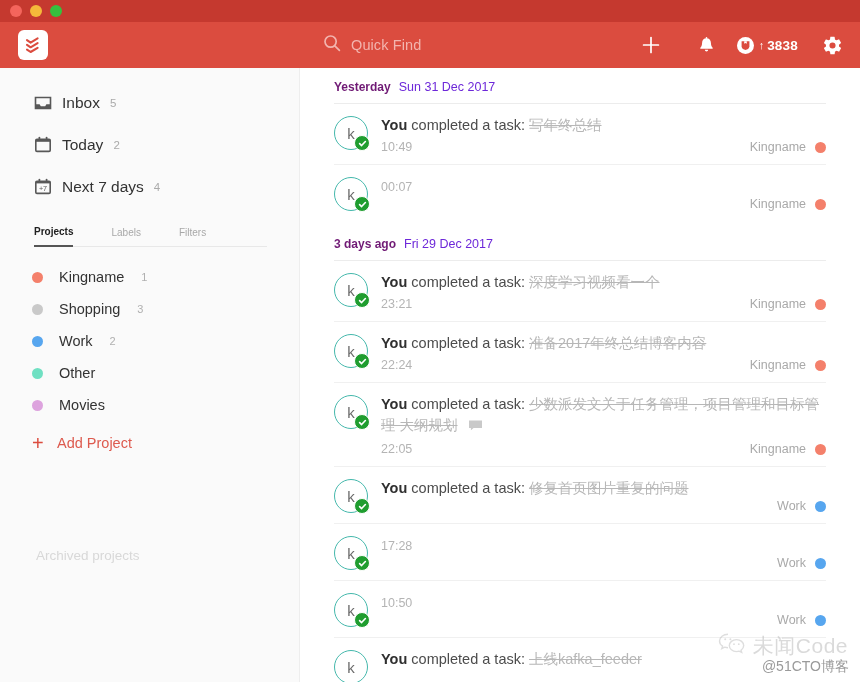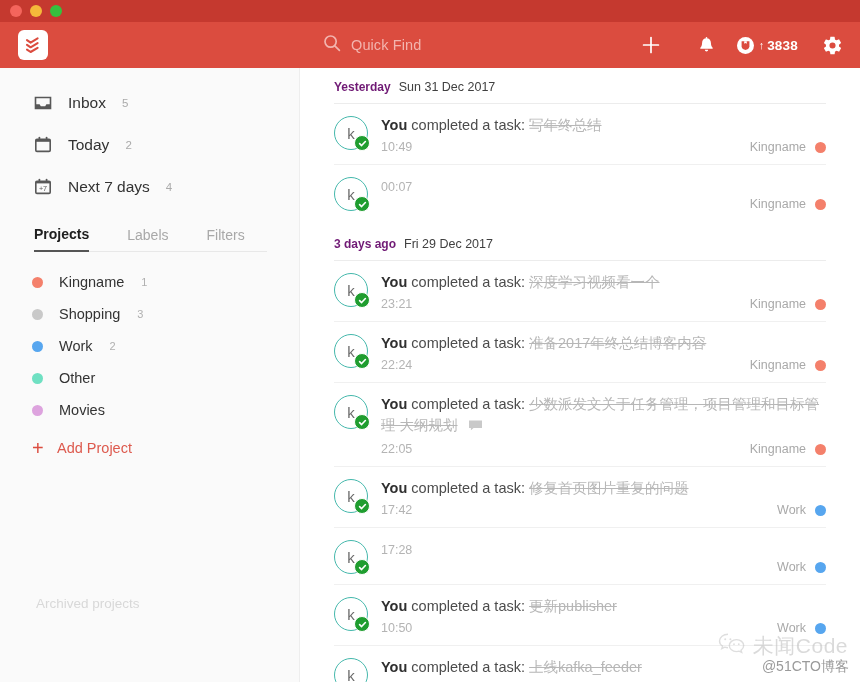--- a/index.html
+++ b/index.html
@@ -55,62 +55,62 @@
 
   
   .body { flex: 1 1 auto; display: flex; min-height: 0; }
 
   
   .sidebar {
     width: 300px; flex: 0 0 300px; background: #fafafa;
     border-right: 1px solid #eeeeee; padding-top: 14px; position: relative;
   }
   .nav-item {
-    display: flex; align-items: center; height: 42px; padding-left: 32px; gap: 14px;
+    display: flex; align-items: center; height: 42px; padding-left: 32px; gap: 8px;
     cursor: pointer;
   }
   .nav-icon { width: 22px; display: flex; justify-content: center; align-items: center; }
   .nav-label { font-size: 15.5px; color: #333333; }
   .nav-count { font-size: 11.5px; color: #aaaaaa; margin-left: 2px; }
 
   .tabs {
     margin: 18px 32px 0 34px; display: flex; align-items: flex-end;
     border-bottom: 1px solid #e8e8e8; gap: 0;
   }
-  .tab { font-size: 14px; color: #a8a8a8; padding: 0 0 8px 0; cursor: pointer; }
+  .tab { font-size: 10px; color: #a8a8a8; padding: 0 0 8px 0; cursor: pointer; }
   .tab.active { color: #202020; font-weight: bold; border-bottom: 2px solid #555555; margin-bottom: -1px; }
   .tab-sp { width: 38px; }
 
   .proj-list { margin-top: 14px; }
   .proj-item {
     display: flex; align-items: center; height: 32px; padding-left: 32px; gap: 16px; cursor: pointer;
   }
   .proj-dot { width: 11px; height: 11px; border-radius: 50%; flex: 0 0 11px; }
   .proj-name { font-size: 14.5px; color: #333333; }
   .proj-count { font-size: 11px; color: #b0b0b0; margin-left: 1px; }
 
   .add-project {
     display: flex; align-items: center; height: 36px; padding-left: 32px; gap: 14px;
     cursor: pointer; margin-top: 4px;
   }
   .add-plus { color: #db4c3f; font-size: 20px; line-height: 1; width: 11px; text-align: center; }
   .add-label { color: #dd5a4e; font-size: 14.5px; }
 
   .archived {
-    position: absolute; left: 36px; top: 528px;
+    position: absolute; left: 36px; top: 480px;
     font-size: 13.5px; color: #d8d8d8; cursor: pointer;
   }
 
   
   .main { flex: 1 1 auto; background: #ffffff; overflow: hidden; position: relative; }
   .act-wrap { padding: 0 34px 0 34px; }
 
   .day-head { display: flex; align-items: baseline; gap: 8px; padding: 12px 0 9px 0; }
   .day-title { font-size: 12px; font-weight: bold; color: #701a75; }
-  .day-date { font-size: 12.5px; color: #404040; }
+  .day-date { font-size: 12.5px; color: #6d28d9; }
 
   .act-row {
     display: flex; gap: 13px; padding: 11px 0 10px 0;
     border-top: 1px solid #f0f0f0; position: relative;
   }
   .act-row.first { border-top: 1px solid #ececec; }
   .avatar-wrap { position: relative; width: 34px; height: 34px; flex: 0 0 34px; margin-top: 1px; }
   .avatar {
     width: 34px; height: 34px; border-radius: 50%;
     border: 1.6px solid #45b8ac; background: #ffffff;
@@ -439,21 +439,20 @@
                 <polyline points="1.8,5.2 4,7.3 8.2,2.8" fill="none" stroke="#ffffff" stroke-width="1.8" stroke-linecap="round" stroke-linejoin="round"></polyline>
               </svg>
             </div>
           </div>
           <div class="act-body">
             <div class="act-text">
               <span class="act-who">You</span>
               <span>completed a task:</span>
               <span class="act-task">修复首页图片重复的问题</span>
             </div>
-            <div class="act-time">17:42</div>
             <div class="act-proj">
               <span class="act-proj-name">Work</span>
               <span class="act-proj-dot" style="background:#57a6ef"></span>
             </div>
           </div>
         </div>
 
         <div class="act-row">
           <div class="avatar-wrap">
             <div class="avatar">k</div>
@@ -475,25 +474,20 @@
         <div class="act-row">
           <div class="avatar-wrap">
             <div class="avatar">k</div>
             <div class="check-badge">
               <svg width="9" height="9" viewBox="0 0 10 10" aria-hidden="true">
                 <polyline points="1.8,5.2 4,7.3 8.2,2.8" fill="none" stroke="#ffffff" stroke-width="1.8" stroke-linecap="round" stroke-linejoin="round"></polyline>
               </svg>
             </div>
           </div>
           <div class="act-body">
-            <div class="act-text">
-              <span class="act-who">You</span>
-              <span>completed a task:</span>
-              <span class="act-task">更新publisher</span>
-            </div>
             <div class="act-time">10:50</div>
             <div class="act-proj">
               <span class="act-proj-name">Work</span>
               <span class="act-proj-dot" style="background:#57a6ef"></span>
             </div>
           </div>
         </div>
 
         <div class="act-row">
           <div class="avatar-wrap">

